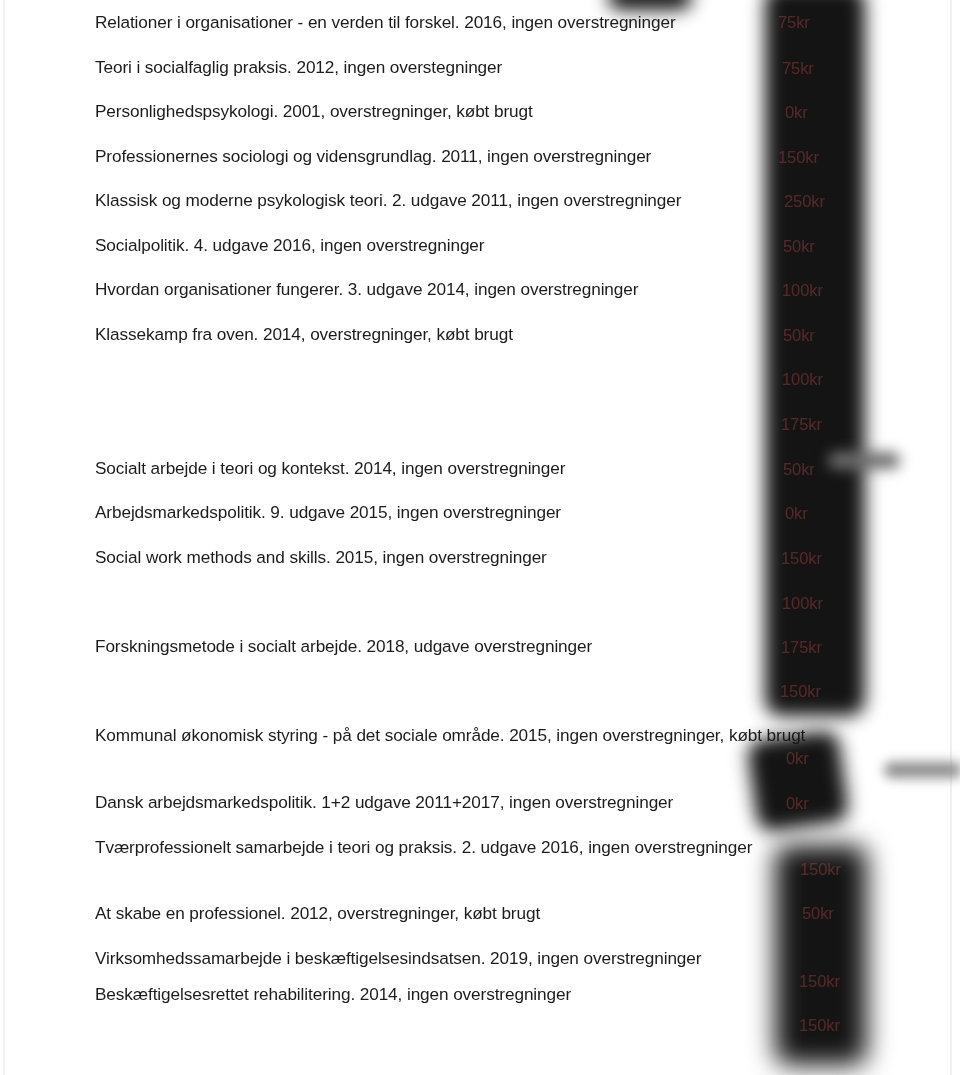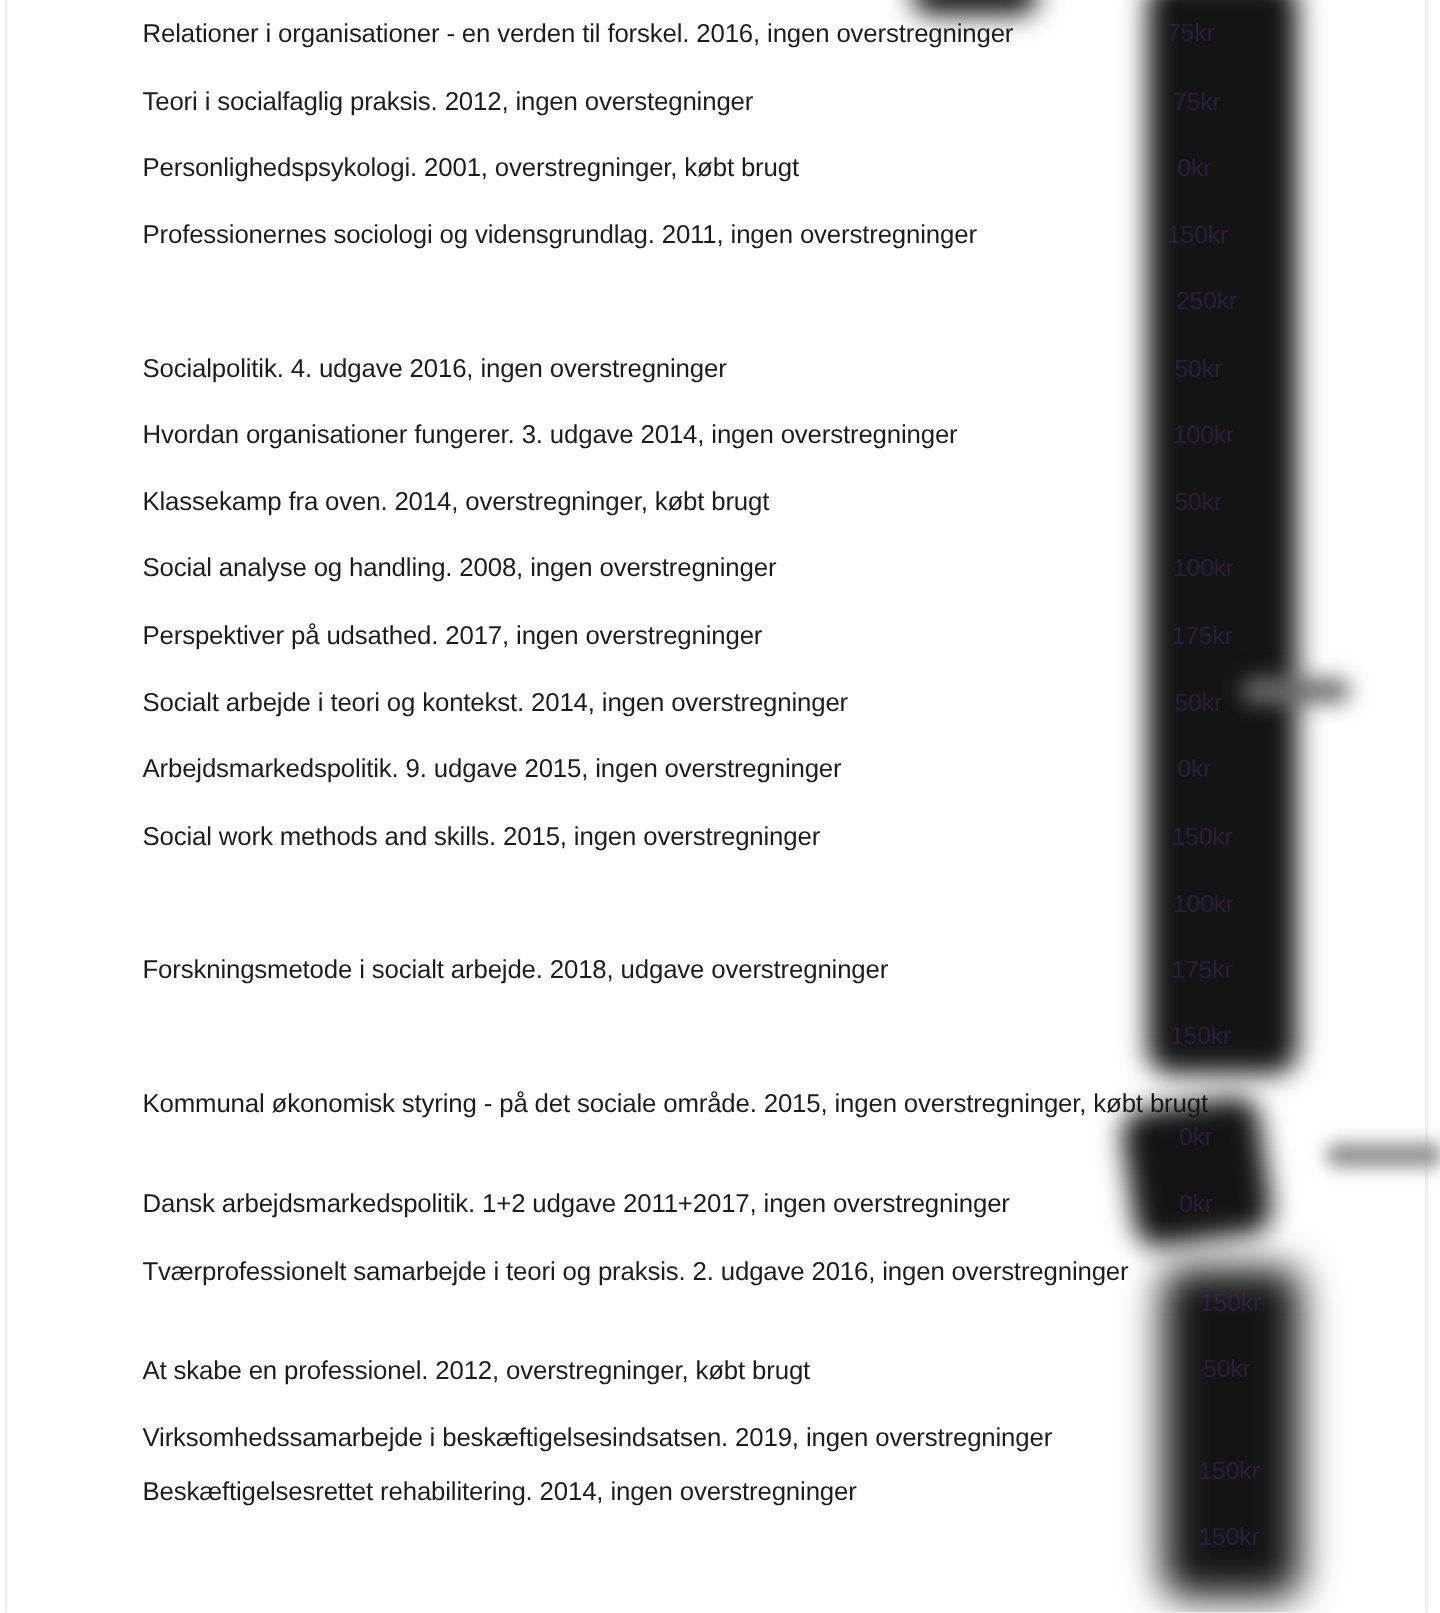--- a/index.html
+++ b/index.html
@@ -86,21 +86,21 @@
     filter: blur(7px);
   }
   .smudge.lighter {
     background: #8d8d8d;
     filter: blur(6px);
   }
 
   
   .price.over {
     z-index: 5;
-    color: #4c1d95;
+    color: #ef4444;
     mix-blend-mode: screen;
     opacity: 0.30;
   }
 </style>
 </head>
 <body>
 
 <div class="page-edge-left"></div>
 <div class="page-edge-right"></div>
 
@@ -111,34 +111,31 @@
     </div>
   <div class="row" style="top:56px">
       <div class="row-title">Teori i socialfaglig praksis. 2012, ingen overstegninger</div>
     </div>
   <div class="row" style="top:100px">
       <div class="row-title">Personlighedspsykologi. 2001, overstregninger, købt brugt</div>
     </div>
   <div class="row" style="top:145px">
       <div class="row-title">Professionernes sociologi og vidensgrundlag. 2011, ingen overstregninger</div>
     </div>
+  <div class="row" style="top:189px">
+      <div class="row-title">Klassisk og moderne psykologisk teori. 2. udgave 2011, ingen overstregninger</div>
+    </div>
   <div class="row" style="top:234px">
       <div class="row-title">Socialpolitik. 4. udgave 2016, ingen overstregninger</div>
     </div>
   <div class="row" style="top:278px">
       <div class="row-title">Hvordan organisationer fungerer. 3. udgave 2014, ingen overstregninger</div>
     </div>
   <div class="row" style="top:323px">
       <div class="row-title">Klassekamp fra oven. 2014, overstregninger, købt brugt</div>
-    </div>
-  <div class="row" style="top:367px">
-      <div class="row-title">Social analyse og handling. 2008, ingen overstregninger</div>
-    </div>
-  <div class="row" style="top:412px">
-      <div class="row-title">Perspektiver på udsathed. 2017, ingen overstregninger</div>
     </div>
   <div class="row" style="top:457px">
       <div class="row-title">Socialt arbejde i teori og kontekst. 2014, ingen overstregninger</div>
     </div>
   <div class="row" style="top:501px">
       <div class="row-title">Arbejdsmarkedspolitik. 9. udgave 2015, ingen overstregninger</div>
     </div>
   <div class="row" style="top:546px">
       <div class="row-title">Social work methods and skills. 2015, ingen overstregninger</div>
     </div>

